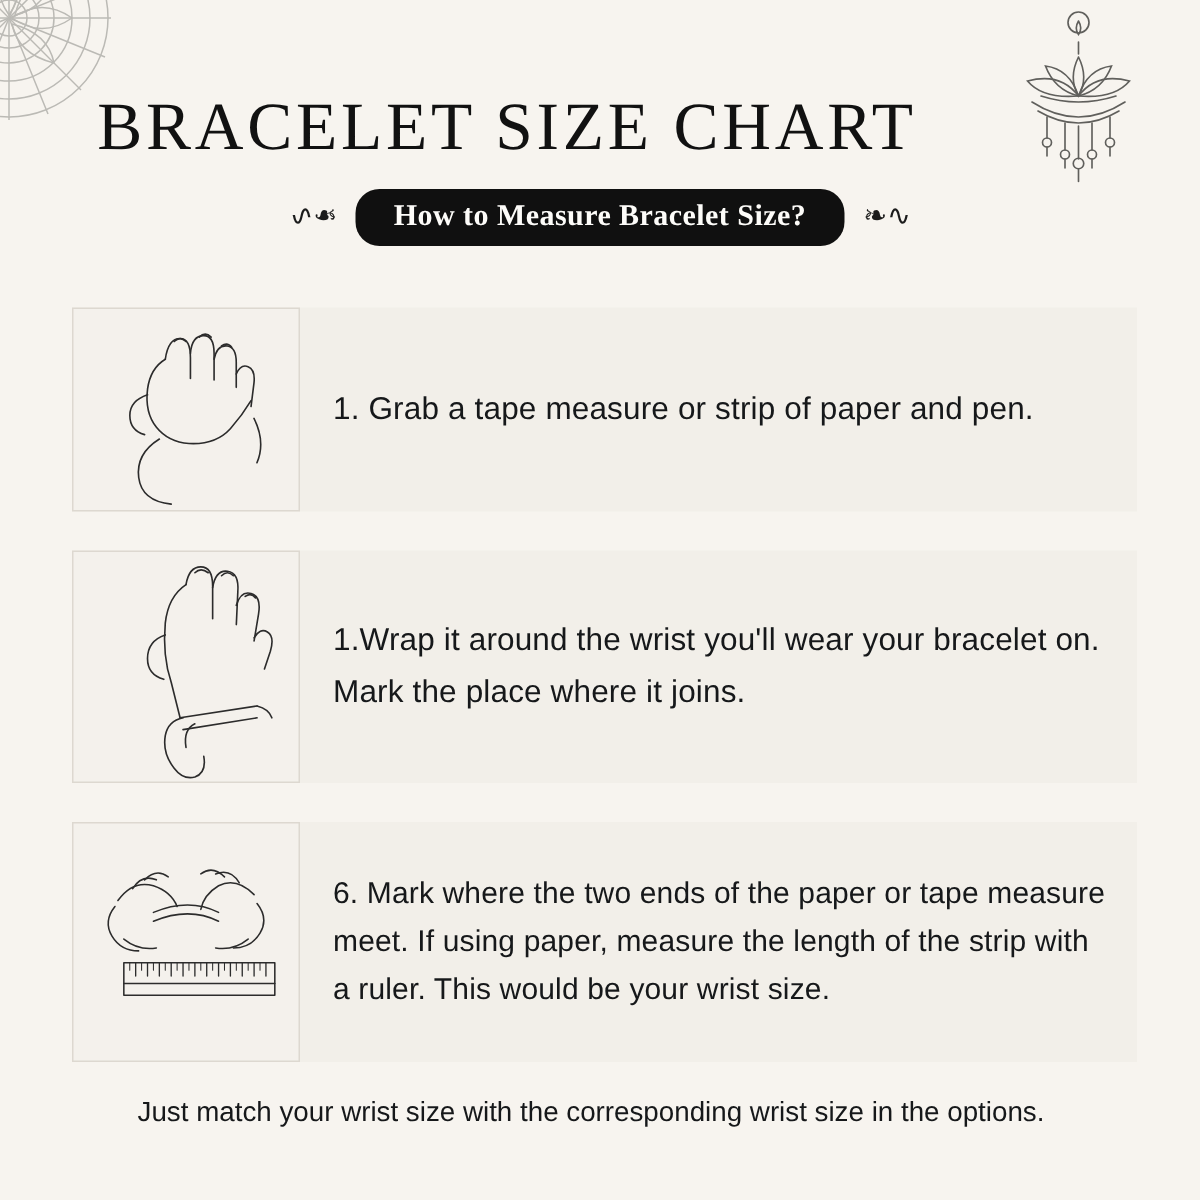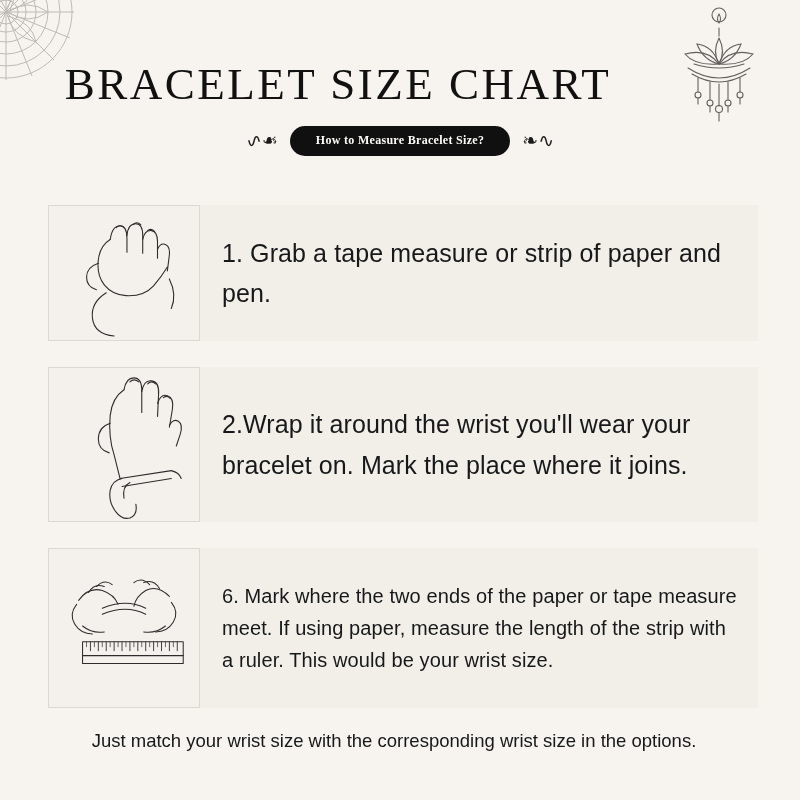--- a/index.html
+++ b/index.html
@@ -70,21 +70,21 @@
     line-height: 1;
     transform: translateY(-1px);
   }
   .swirl.left { transform: scaleX(-1) translateY(-1px); }
   .pill {
     background: #101010;
     color: #fdfcf9;
     border-radius: 16px;
     padding: 7px 26px 8px 26px;
     font-family: "Liberation Serif", serif;
-    font-size: 12px;
+    font-size: 20px;
     font-weight: 700;
     letter-spacing: 0.3px;
     white-space: nowrap;
   }
 
   
   .steps {
     position: absolute;
     top: 205px;
     left: 48px;
@@ -107,21 +107,21 @@
   .step.s1 .thumb { height: 136px; }
   .step.s2 .thumb { height: 155px; }
   .step.s3 .thumb { height: 160px; }
   .step .thumb svg { display: block; width: 100%; height: 100%; }
 
   .step .text {
     flex: 1;
     display: flex;
     align-items: center;
     padding: 0 18px 0 22px;
-    font-size: 25px;
+    font-size: 21px;
     line-height: 1.62;
     color: #16181a;
     letter-spacing: 0.1px;
   }
   .step.s3 .text { font-size: 20px; line-height: 1.6; }
 
   
   .footer {
     position: absolute;
     top: 730px;
@@ -241,21 +241,21 @@
         <path d="M82 14 q4 -4 9 0"></path>
           <path d="M100 16 q4 -4 8 0"></path>
         <path d="M116 30 q4 -3 7 1"></path>
         <path d="M72 112 l52 -8"></path>
         <path d="M74 120 l50 -8"></path>
         <path d="M74 112 q-10 2 -12 12 q-2 12 6 22 q6 8 14 6 q8 -3 6 -14"></path>
         <path d="M82 116 q-8 4 -6 16"></path>
         <path d="M124 104 q8 2 10 8"></path>
       </svg>
     </div>
-    <div class="text">2.Wrap it around the wrist you'll wear your bracelet on. Mark the place where it joins.</div>
+    <div class="text">1.Wrap it around the wrist you'll wear your bracelet on. Mark the place where it joins.</div>
   </div>
 
   <div class="step s3">
     <div class="thumb">
       <svg viewBox="0 0 152 160" fill="none" stroke="#2c2c2c" stroke-width="1.05" stroke-linecap="round" stroke-linejoin="round">
 
         <path d="M30 52 q10 -14 24 -10 q12 4 16 14"></path>
         <path d="M28 56 q-8 10 -2 20 q6 10 18 10"></path>
         <path d="M40 44 q6 -10 16 -6"></path>
         <path d="M48 38 q8 -8 16 -2"></path>

